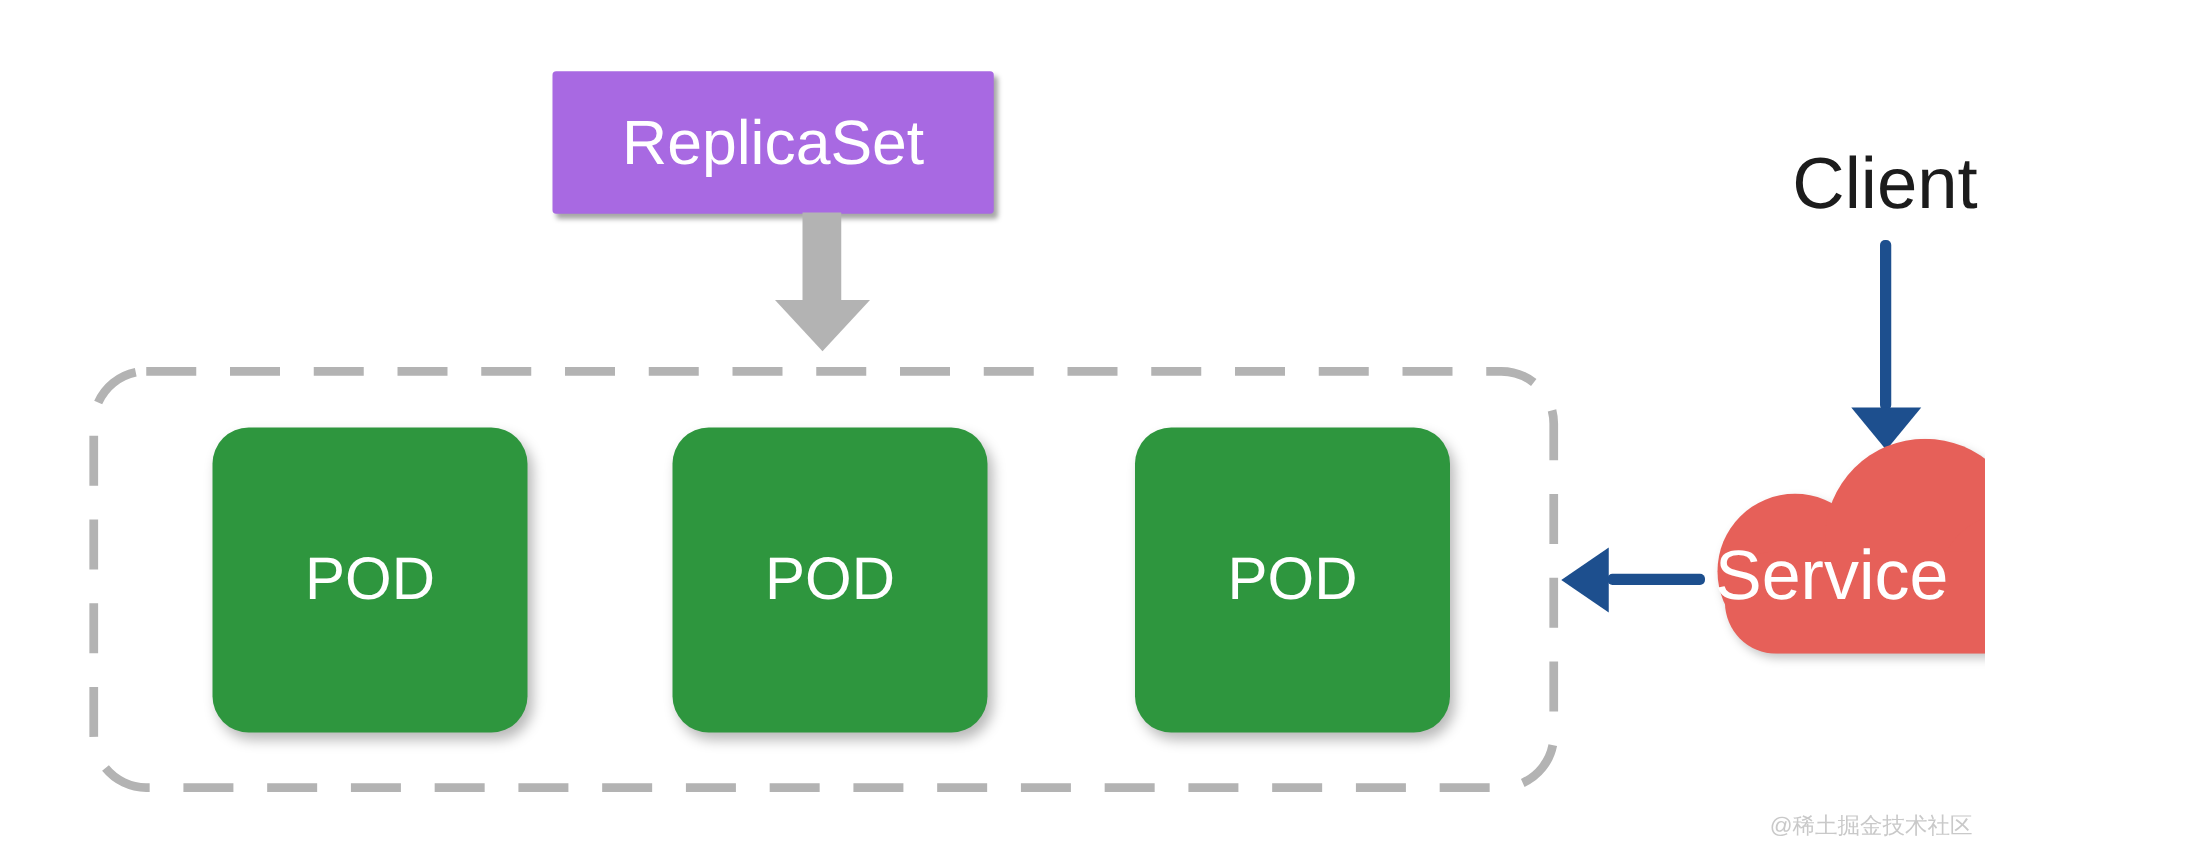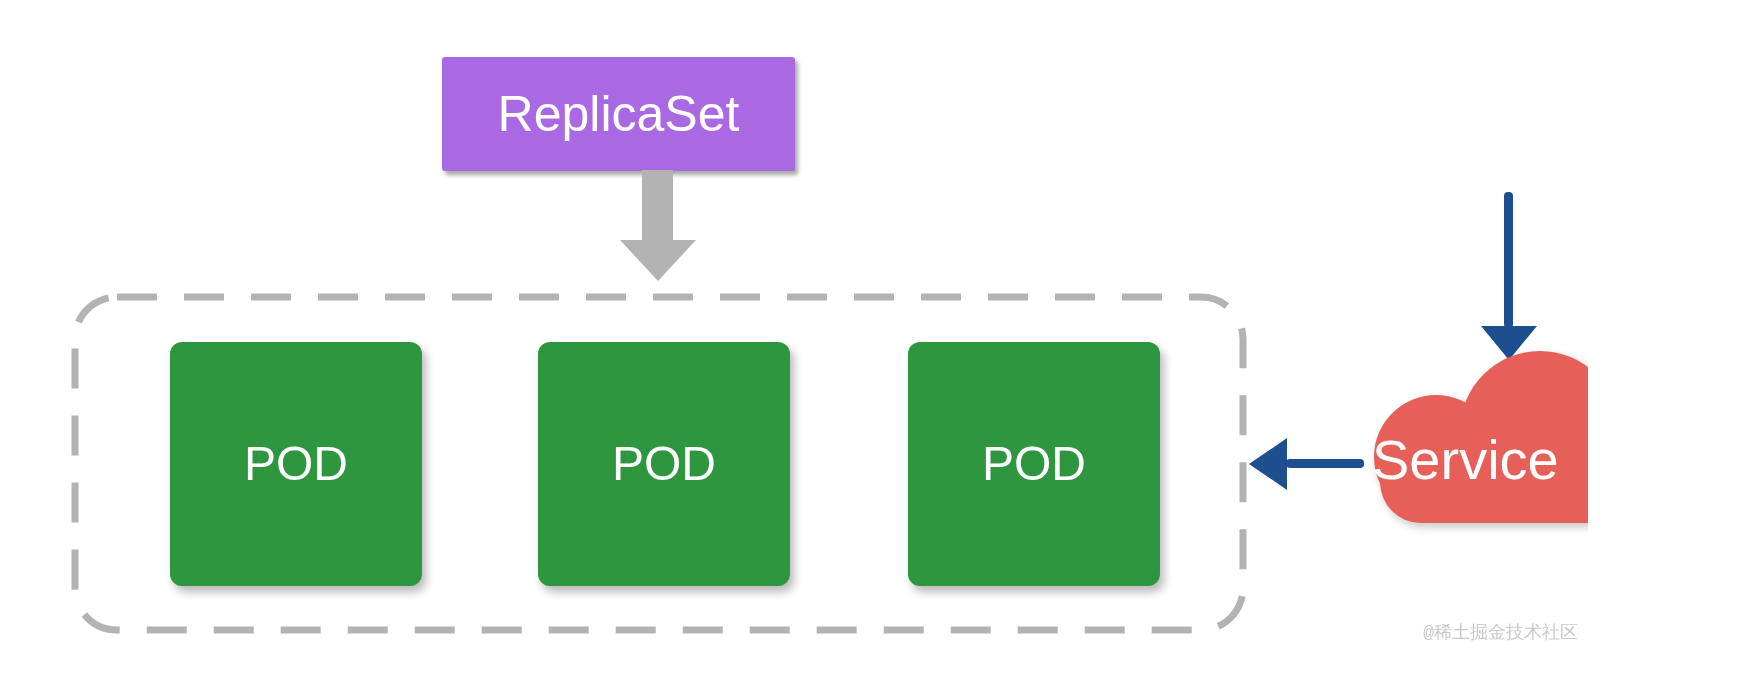--- a/index.html
+++ b/index.html
@@ -60,21 +60,21 @@
     stroke-width: 7;
     stroke-dasharray: 40 27;
   }
 
   
   .pod-box {
     position: absolute;
     top: 342px;
     width: 252px; height: 244px;
     background: var(--pod-fill);
-    border-radius: 12px;
+    border-radius: 29px;
     box-shadow: 4px 6px 10px rgba(0,0,0,0.28);
     display: flex; align-items: center; justify-content: center;
   }
   .pod-box.p1 { left: 170px; }
   .pod-box.p2 { left: 538px; }
   .pod-box.p3 { left: 908px; }
   .pod-box .label {
     color: var(--label-text);
     font-size: 48px;
     line-height: 1;
@@ -138,24 +138,23 @@
     left: 1372px; top: 432px;
     width: 296px;
     font-size: 56px;
     color: var(--label-text);
     line-height: 1;
   }
 
   
   .watermark {
     position: absolute;
-    right: 10px; top: 620px;
+    right: 10px; top: 648px;
     font-size: 18px;
     color: var(--watermark-text);
-    font-family: Liberation Mono, monospace;
   }
 </style>
 </head>
 <body>
 
 <div class="canvas">
 
   <div class="replicaset-box">
     <span class="label">ReplicaSet</span>
   </div>
@@ -170,20 +169,21 @@
   <div class="pod-box p1">
     <span class="label">POD</span>
   </div>
   <div class="pod-box p2">
     <span class="label">POD</span>
   </div>
   <div class="pod-box p3">
     <span class="label">POD</span>
   </div>
 
+  <div class="client-label">Client</div>
 
   <div class="blue-varrow-stem"></div>
   <div class="blue-varrow-head"></div>
 
   <svg class="service-cloud" viewBox="0 0 296 172">
     <circle cx="64" cy="106" r="62"></circle>
     <circle cx="168" cy="80" r="80"></circle>
     <circle cx="235" cy="116" r="56"></circle>
     <rect x="8" y="90" width="280" height="82" rx="41"></rect>
   </svg>

